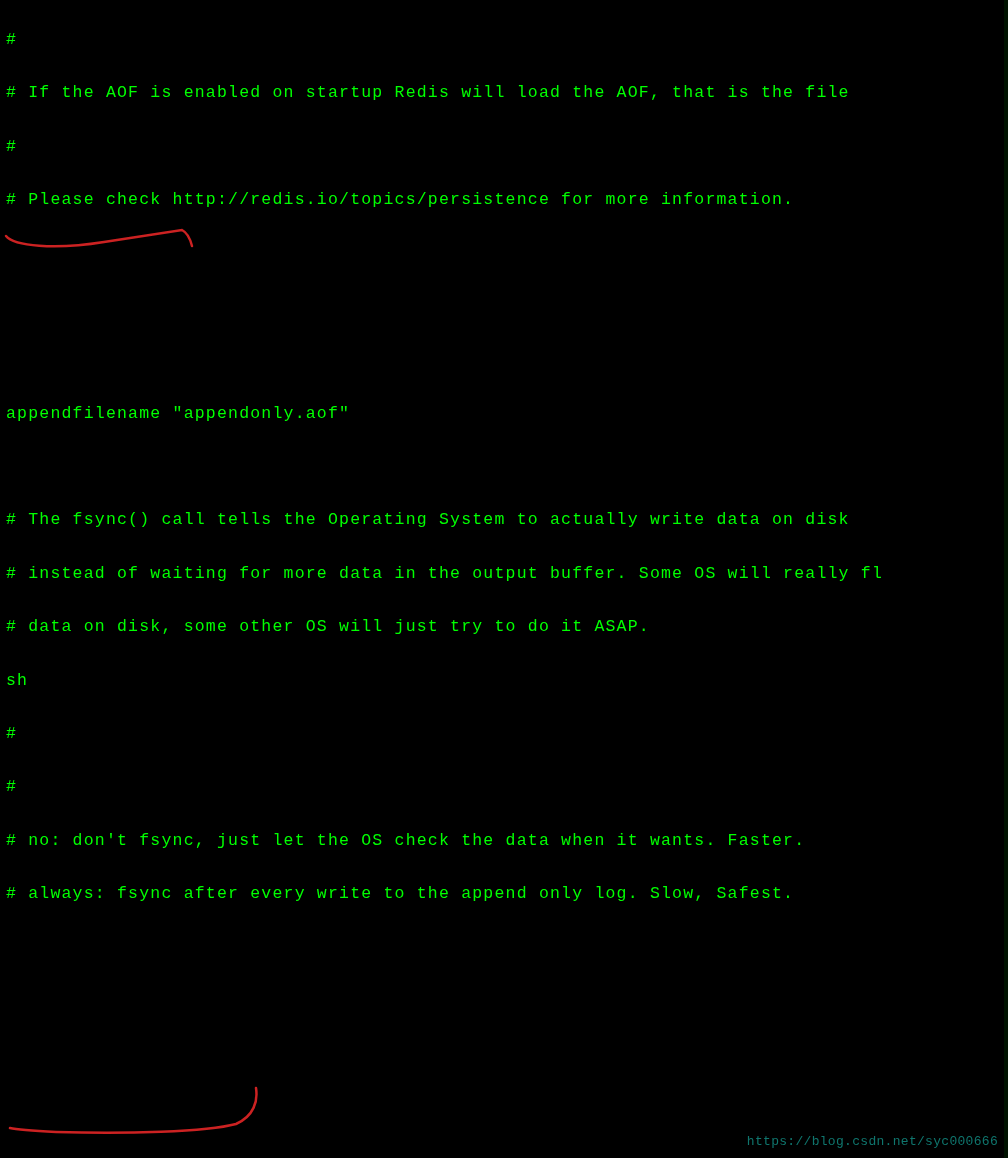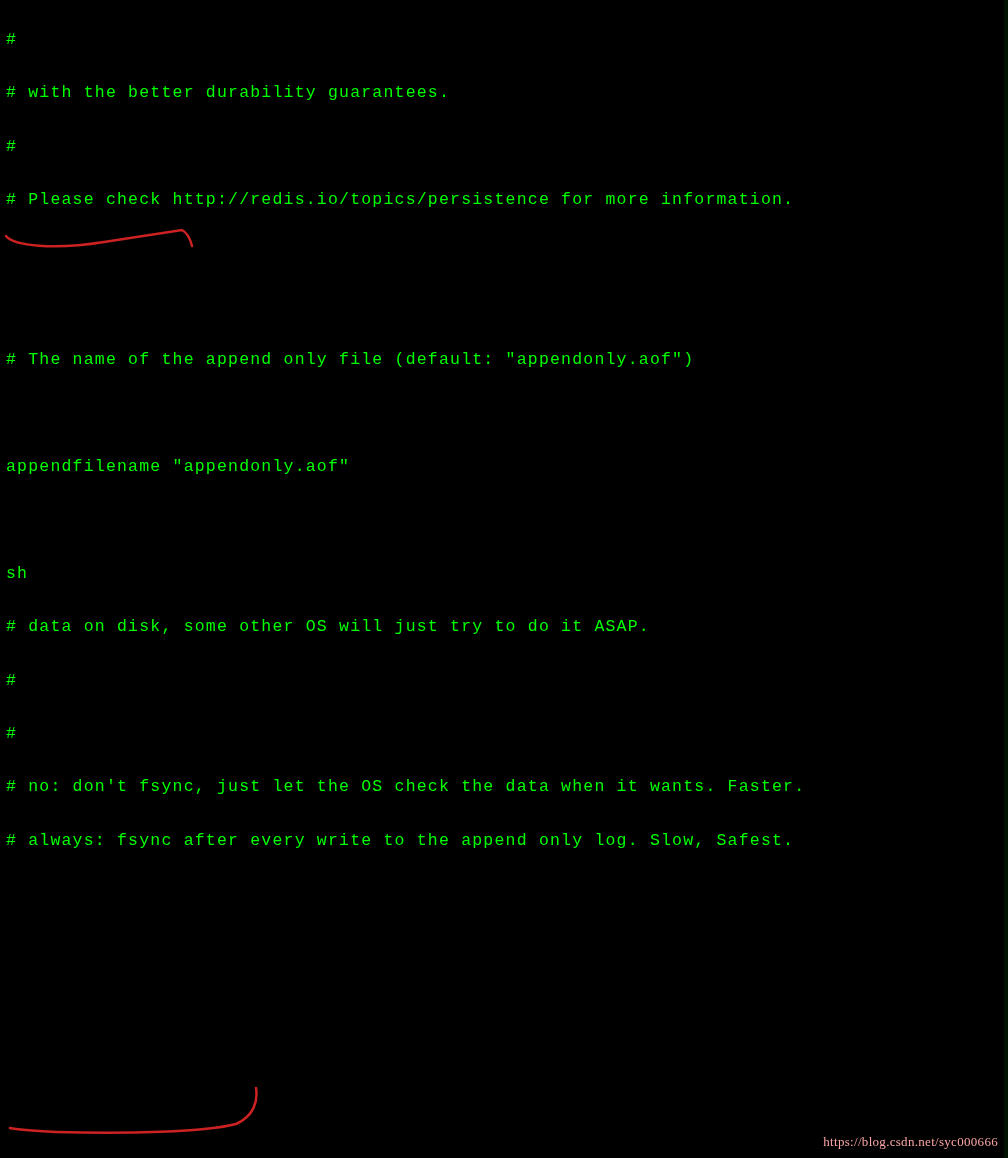--- a/index.html
+++ b/index.html
@@ -42,49 +42,50 @@
     left: 6px;
     width: 260px;
     height: 60px;
     pointer-events: none;
   }
   .watermark {
     position: absolute;
     bottom: 6px;
     right: 10px;
     font-size: 13px;
-    color: #fca5a5;
-    font-family: Liberation Serif, serif;
+    color: #0f766e;
+    font-family: Liberation Mono, monospace;
     letter-spacing: 0.3px;
   }
   .right-border {
     position: absolute;
     top: 0;
     right: 0;
     width: 4px;
     height: 100%;
     background: rgba(0,60,0,0.3);
   }
 </style>
 </head>
 <body>
 
 <div class="terminal">
 <div class="line">#</div>
-<div class="line"># with the better durability guarantees.</div>
+<div class="line"># If the AOF is enabled on startup Redis will load the AOF, that is the file</div>
 <div class="line">#</div>
 <div class="line"># Please check http://redis.io/topics/persistence for more information.</div>
 <div class="line"></div>
 <div class="line"></div>
-<div class="line"># The name of the append only file (default: "appendonly.aof")</div>
 <div class="line"></div>
 <div class="line">appendfilename "appendonly.aof"</div>
 <div class="line"></div>
+<div class="line"># The fsync() call tells the Operating System to actually write data on disk</div>
+<div class="line"># instead of waiting for more data in the output buffer. Some OS will really fl</div>
+<div class="line"># data on disk, some other OS will just try to do it ASAP.</div>
 <div class="line">sh</div>
-<div class="line"># data on disk, some other OS will just try to do it ASAP.</div>
 <div class="line">#</div>
 <div class="line">#</div>
 <div class="line"># no: don't fsync, just let the OS check the data when it wants. Faster.</div>
 <div class="line"># always: fsync after every write to the append only log. Slow, Safest.</div>
 
 
 
 
 
 

